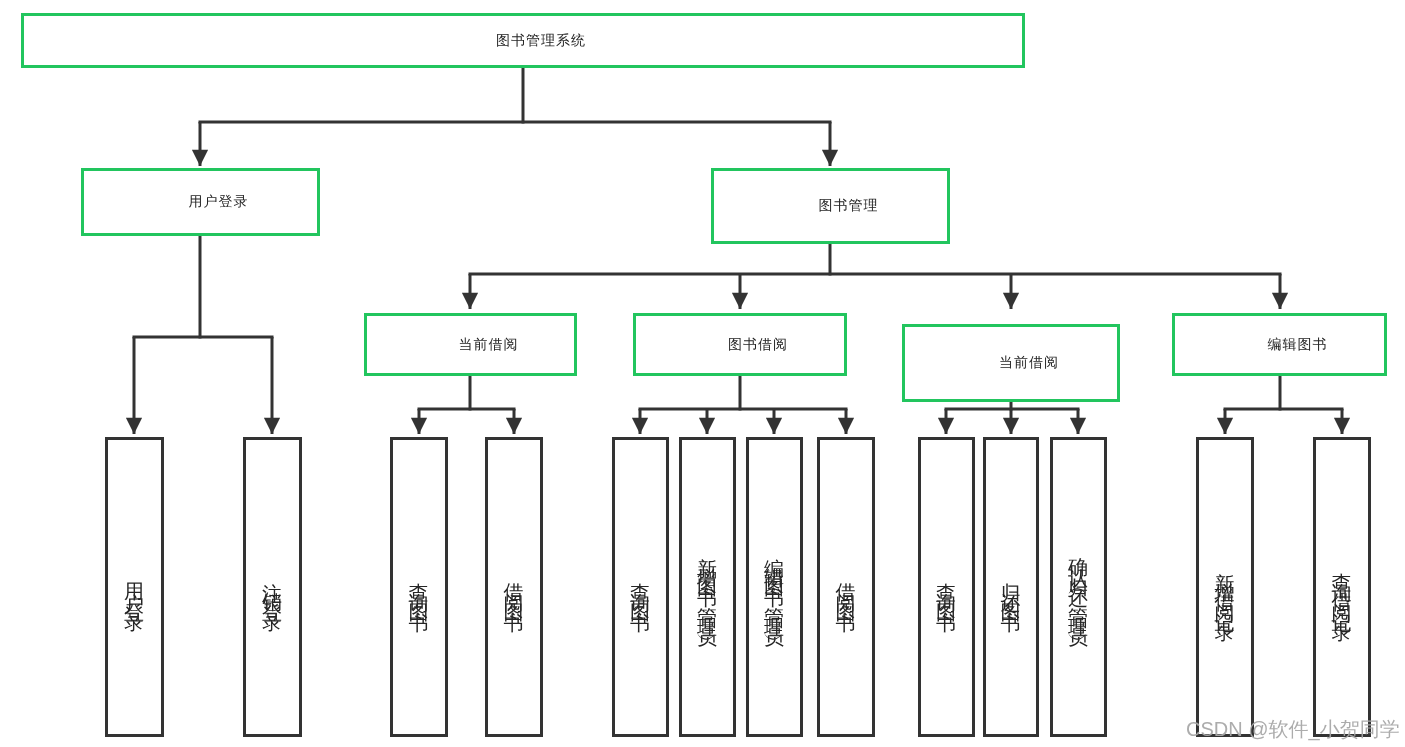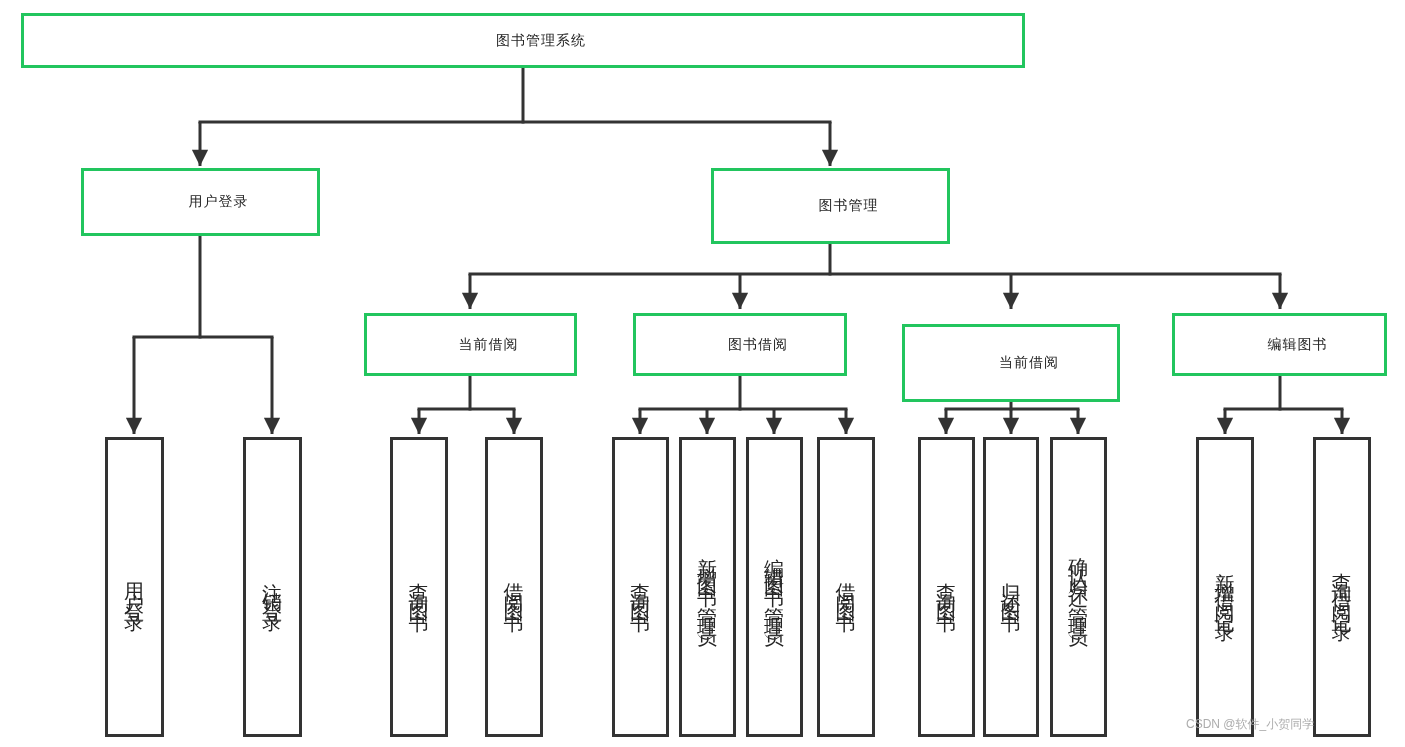--- a/index.html
+++ b/index.html
@@ -50,21 +50,21 @@
     writing-mode: vertical-rl;
     text-orientation: mixed;
     letter-spacing: 10px;
     line-height: 1;
   }
   .watermark {
     position: absolute;
     left: 1186px;
     top: 716px;
     z-index: 2;
-    font-size: 12px;
+    font-size: 20px;
     color: rgba(168, 168, 168, 0.95);
     white-space: nowrap;
   }
 </style>
 </head>
 <body>
 
 <svg id="connectors" width="1405" height="747" viewBox="0 0 1405 747">
   <defs>
     <marker id="ah" viewBox="0 0 10 10" refX="10" refY="5" markerWidth="7" markerHeight="5.4" orient="auto" markerUnits="strokeWidth">

